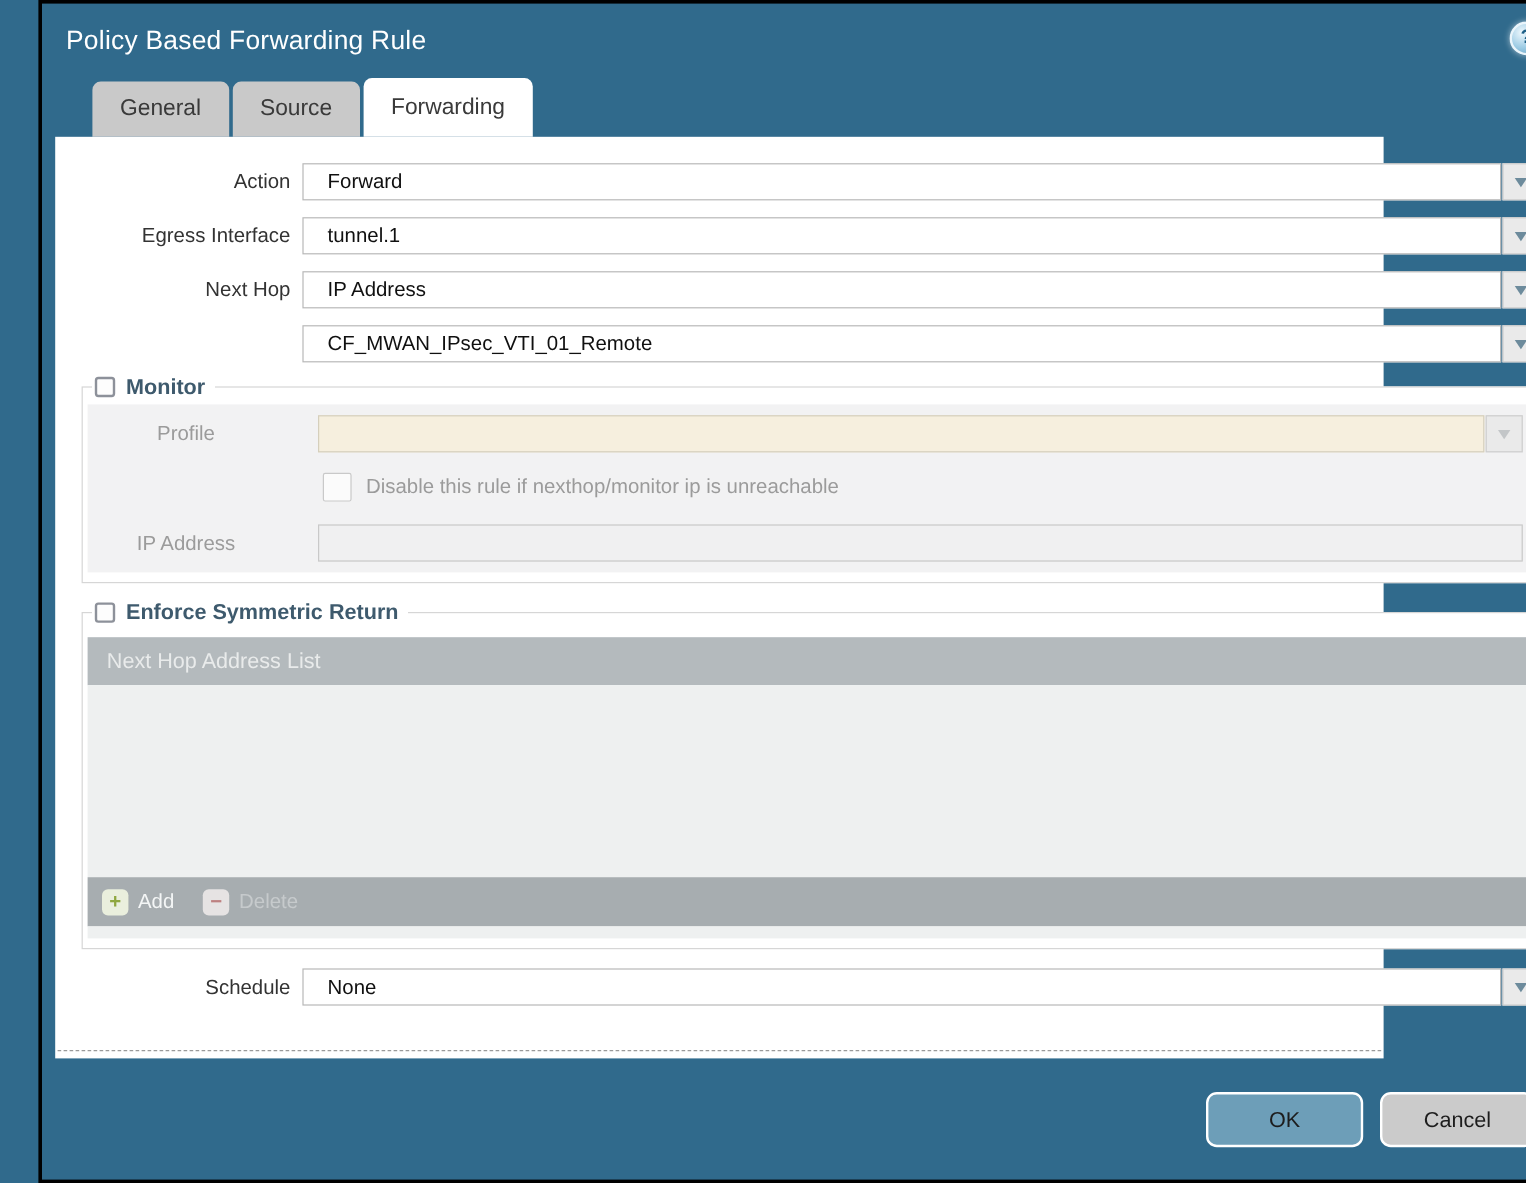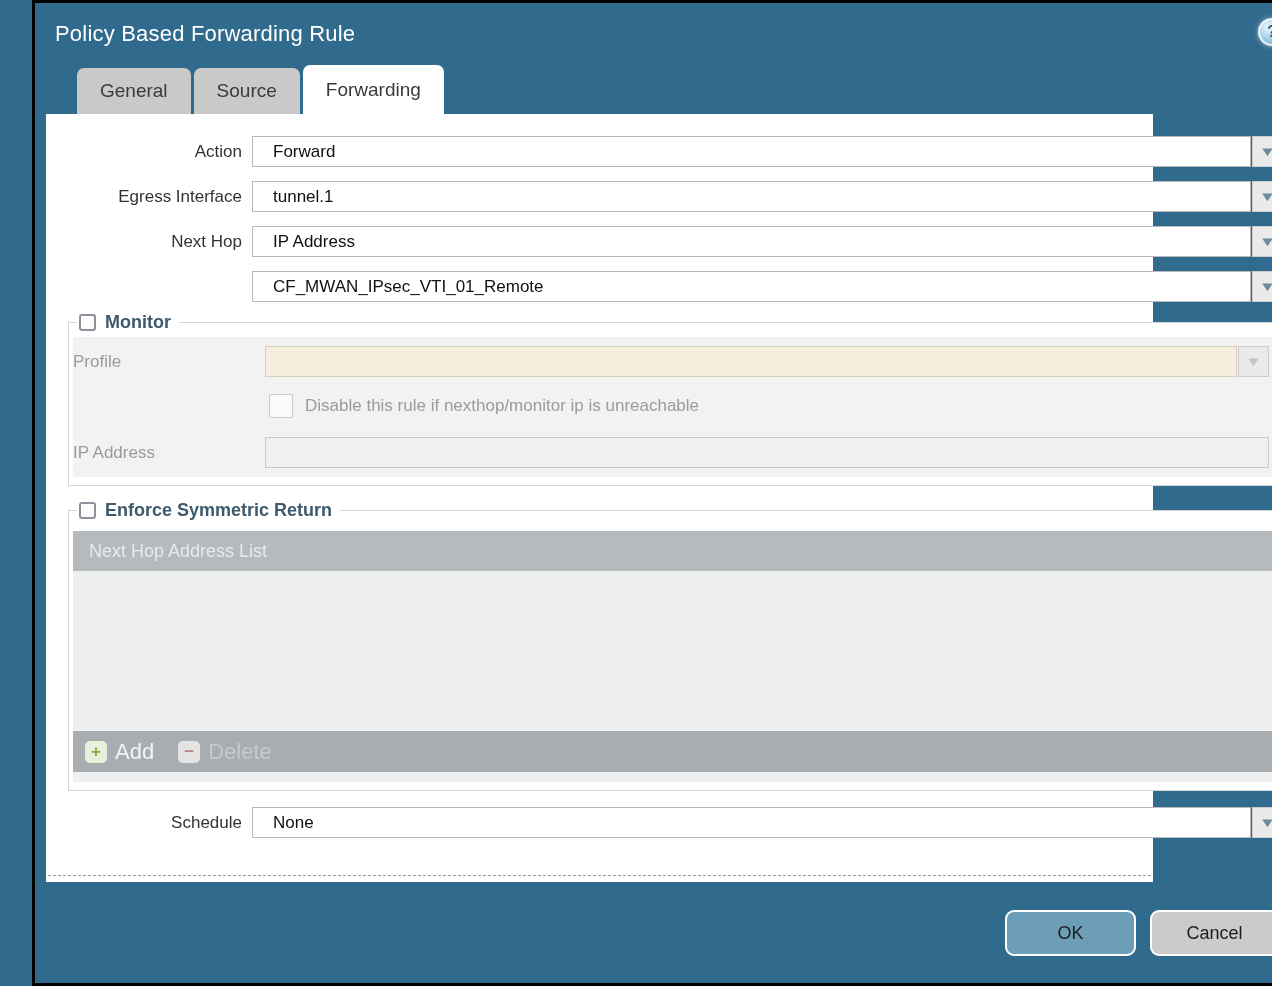--- a/index.html
+++ b/index.html
@@ -39,40 +39,40 @@
   .arrow.disabled { color:#c3c6c8; }
 
   
   fieldset { border:1px solid #d6d6d6; margin:10px 0 0 22px; width:1217px; padding:2px 0 8px 0; background:#fff; }
   legend { margin-left:8px; padding:0 8px 0 2px; display:flex; align-items:center; gap:9px; }
   .legend-text { font-weight:bold; font-size:18px; color:#3e5a6d; }
   .cb { width:17px; height:17px; border:2px solid #8d919a; border-radius:3px; background:#fdfdfd; cursor:pointer; flex:none; }
 
   .monitor-panel { margin:2px 12px 0 4px; background:#f2f2f3; padding:9px 3px 9px 0; }
   .panel-row { display:flex; align-items:center; height:31px; margin-top:0; }
-  .panel-label { width:192px; padding-right:28px; text-align:left; font-size:17px; color:#9b9b9b; flex:none; }
+  .panel-label { width:192px; padding-right:28px; text-align:center; font-size:17px; color:#9b9b9b; flex:none; }
   .combo-value.beige { background:#f6efde; border-color:#d5cfbc; cursor:default; }
   .cb-row { display:flex; align-items:center; gap:12px; margin:17px 0 0 196px; }
   .cb-disabled { width:24px; height:24px; border:1px solid #c9c9c9; border-radius:2px; background:#fbfbfb; flex:none; }
   .disabled-text { font-size:17px; color:#9b9b9b; }
   .ip-row { margin-top:19px; }
   .input-disabled { flex:1; height:31px; background:#f0f0f1; border:1px solid #c9c9c9; }
 
   
   .nh-table { margin:8px 12px 0 4px; }
   .tbl-header { height:40px; line-height:40px; background:#b4babd; color:#e9ebeb; font-size:18px; padding-left:16px; }
   .tbl-body { height:160px; background:#eef0f0; }
   .tbl-footer { height:41px; background:#a7adb0; display:flex; align-items:center; padding-left:12px; gap:24px; }
   .tbl-strip { height:10px; background:#eef0f0; }
   .tbl-btn { display:flex; align-items:center; gap:8px; cursor:pointer; }
   .badge { width:22px; height:22px; border-radius:5px; display:flex; align-items:center; justify-content:center;
            font-weight:bold; font-size:17px; line-height:1; }
   .badge.add { background:#eaefdd; color:#8fa73f; }
   .badge.del { background:#e6e3e3; color:#bd8181; }
-  .tbl-btn .lbl { font-size:22px; }
+  .tbl-btn .lbl { font-size:17px; }
   .tbl-btn.add-btn .lbl { color:#f4f6f6; }
   .tbl-btn.del-btn { cursor:default; }
   .tbl-btn.del-btn .lbl { color:#c6cacc; }
 
   .schedule-row { margin-top:16px; }
 
   
   .dialog-footer { display:flex; justify-content:flex-end; gap:14px; padding:28px 22px 0 0; }
   .btn { height:46px; border-radius:9px; border:2px solid #ffffff; font-size:18px; color:#1d1d1d;
          display:flex; align-items:center; justify-content:center; cursor:pointer;

